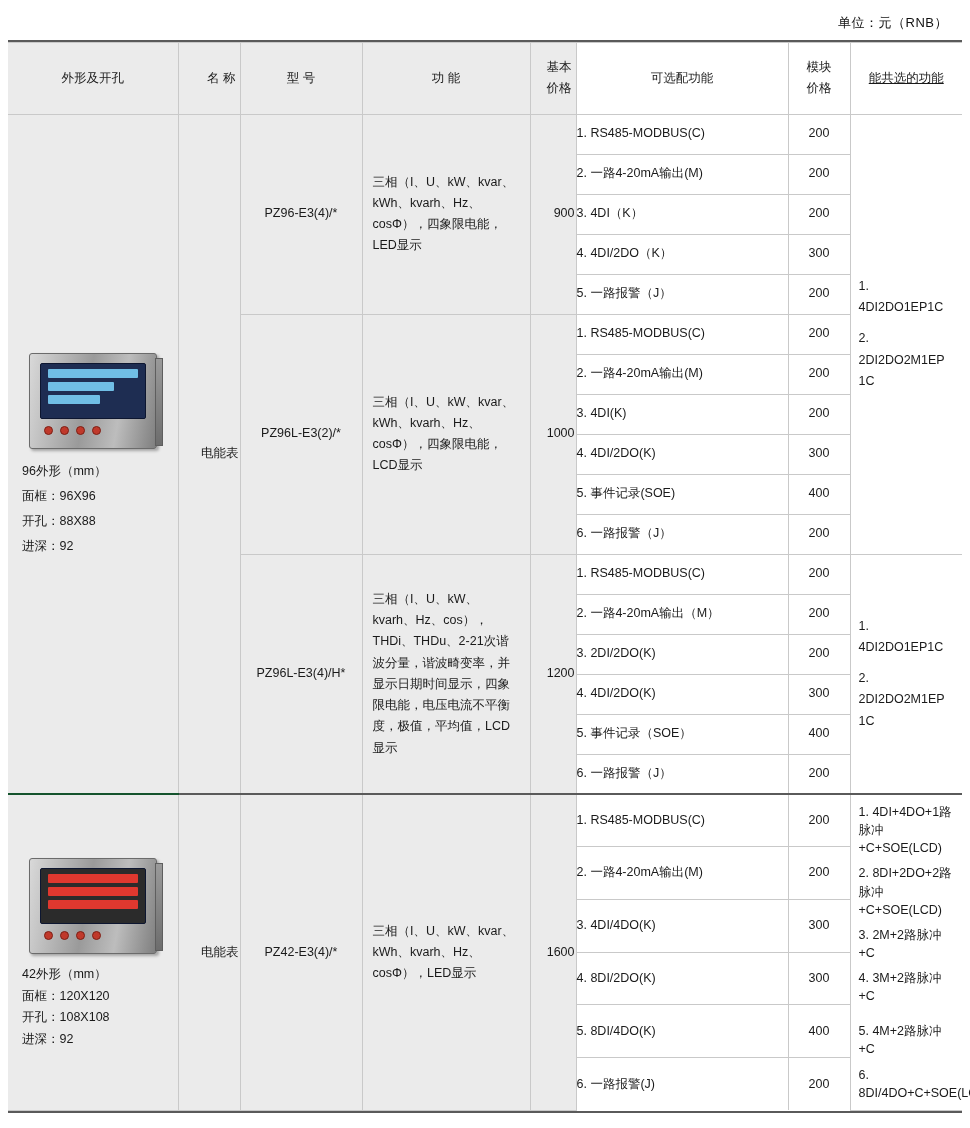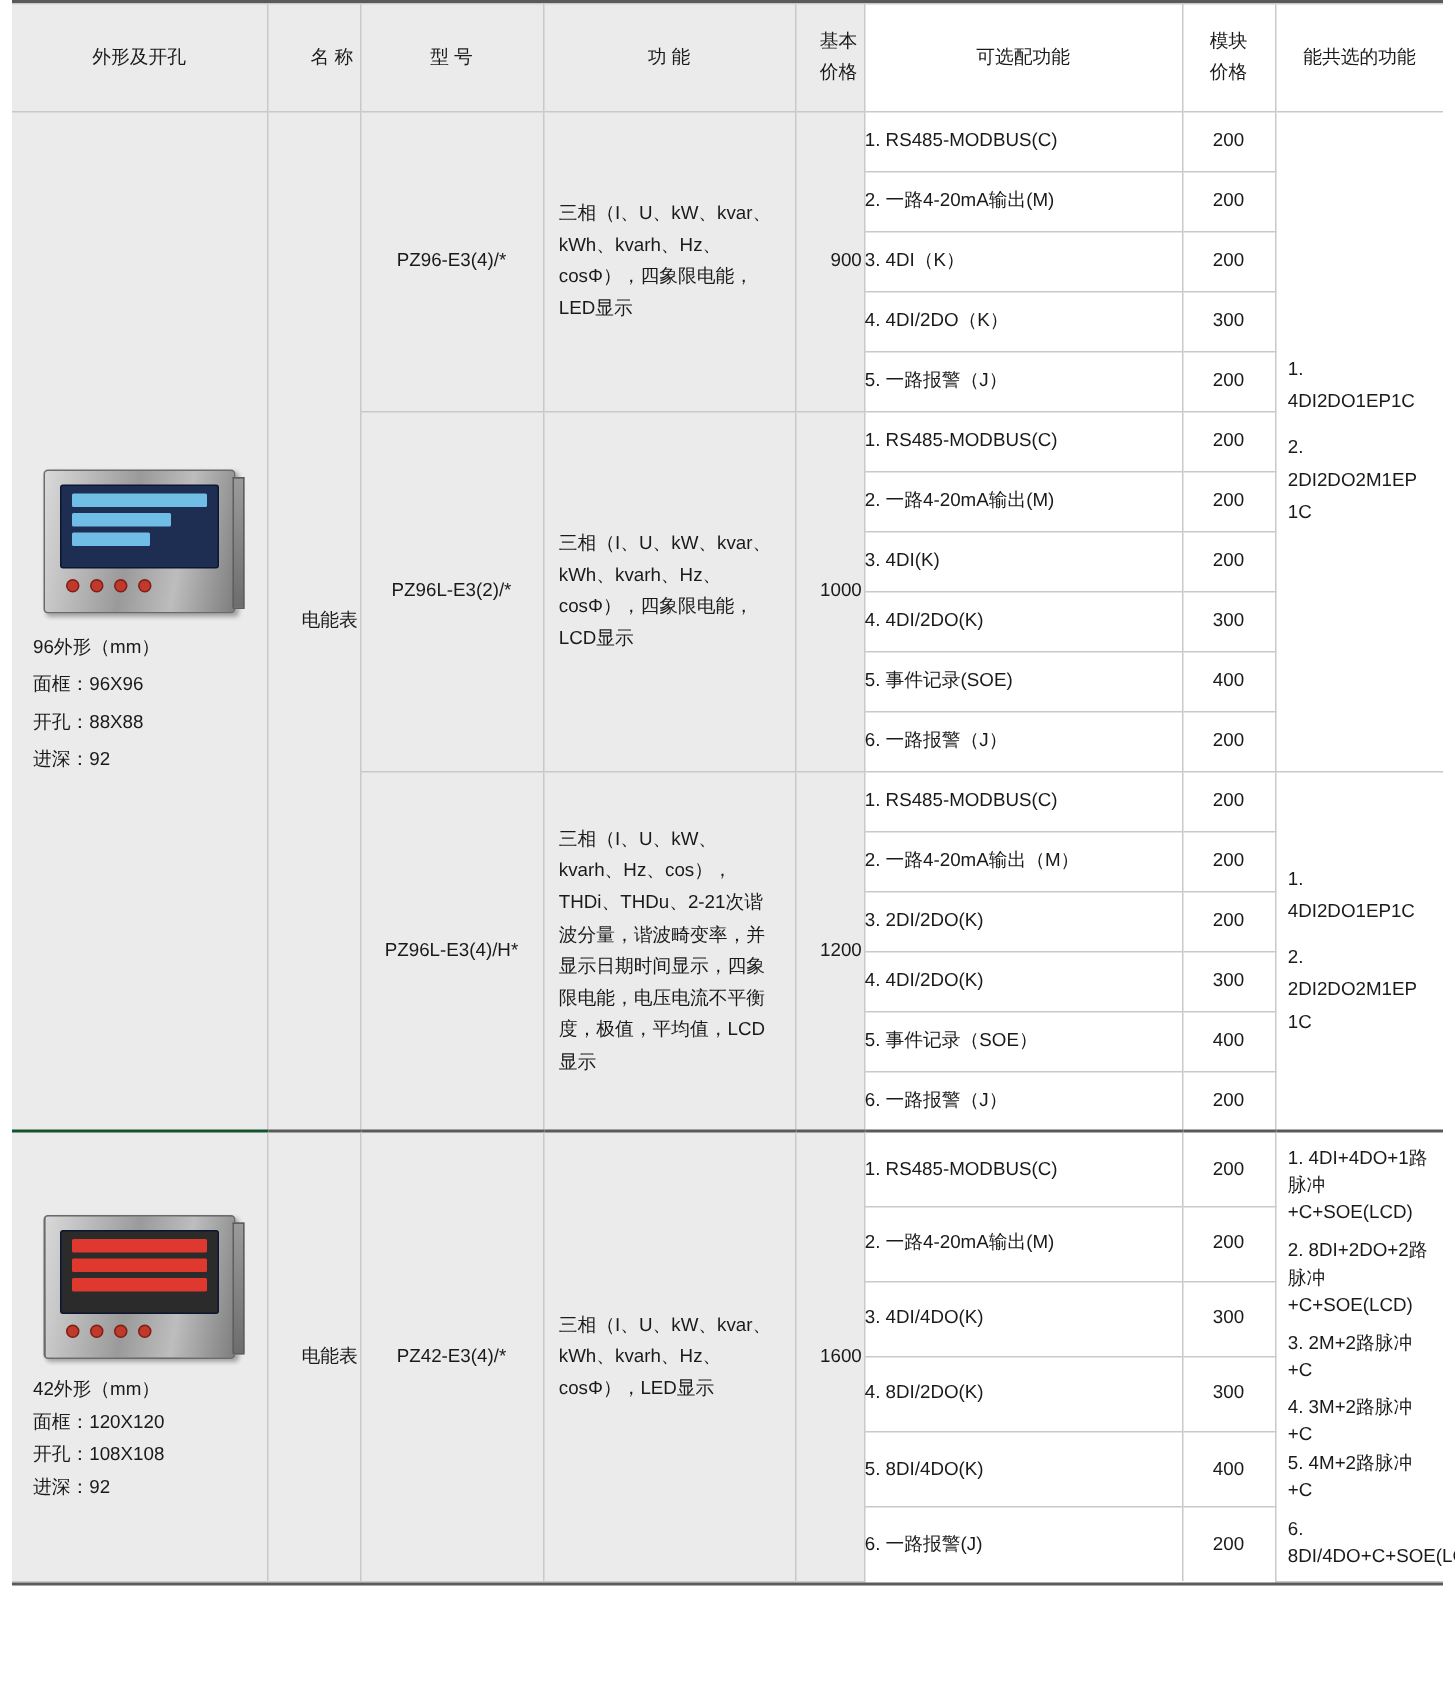--- a/index.html
+++ b/index.html
@@ -47,21 +47,21 @@
   }
   thead th {
     background: #ffffff;
     text-align: center;
     font-size: 13.5px;
     padding: 14px 4px;
     border-top: none;
     border-bottom: 1px solid #8a8a8a;
   }
   thead tr th:first-child { border-left: none; }
-  thead tr th:last-child { border-right: none; }
+  thead tr th:last-child { border-right: none; text-decoration: underline; }
   tbody td:first-child { border-left: none; }
   tbody td:last-child { border-right: none; }
 
   .c-shape { width: 170px; background: #ebebeb; text-align: center; padding: 10px 8px; }
   .c-name  { width: 62px;  background: #ebebeb; text-align: right; }
   .c-model { width: 122px; background: #ebebeb; text-align: center; font-size: 12px; }
   .c-func  { width: 168px; background: #ebebeb; padding: 8px 10px; font-size: 12.5px; }
   .c-price { width: 46px;  background: #ebebeb; text-align: right; }
   .c-opt   { width: 212px; background: #ffffff; padding: 6px 0; font-size: 12px; }
   .c-mprice{ width: 62px;  background: #ffffff; text-align: center; font-size: 12px; }
@@ -115,20 +115,21 @@
     position: absolute; right: -7px; top: 4px; width: 8px; height: 88px;
     background: linear-gradient(180deg,#9a9a9a,#6d6d6d);
     border: 1px solid #5e5e5e;
   }
 </style>
 </head>
 <body>
 
 <div class="page">
 
+  <div class="unit-line">单位：元（RNB）</div>
 
   <div class="topline"></div>
 
   <table class="main">
     <thead>
       <tr>
         <th class="c-shape">外形及开孔</th>
         <th class="c-name">名  称</th>
         <th class="c-model">型  号</th>
         <th class="c-func">功  能</th>
@@ -285,21 +286,21 @@
         <td class="c-name" rowspan="6" style="border-top:2px solid #5a5a5a">电能表</td>
         <td class="c-model" rowspan="6" style="border-top:2px solid #5a5a5a">PZ42-E3(4)/*</td>
         <td class="c-func" rowspan="6" style="border-top:2px solid #5a5a5a">三相（I、U、kW、kvar、kWh、kvarh、Hz、cosΦ），LED显示</td>
         <td class="c-price" rowspan="6" style="border-top:2px solid #5a5a5a">1600</td>
         <td class="c-opt" style="border-top:2px solid #5a5a5a">1. RS485-MODBUS(C)</td>
         <td class="c-mprice" style="border-top:2px solid #5a5a5a">200</td>
         <td class="c-common" rowspan="6" style="border-top:2px solid #5a5a5a; line-height:1.45">
           <div style="margin-bottom:7px">1. 4DI+4DO+1路脉冲+C+SOE(LCD)</div>
           <div style="margin-bottom:7px">2. 8DI+2DO+2路脉冲+C+SOE(LCD)</div>
           <div style="margin-bottom:7px">3. 2M+2路脉冲+C</div>
-          <div style="margin-bottom:1px">4. 3M+2路脉冲+C</div>
+          <div style="margin-bottom:17px">4. 3M+2路脉冲+C</div>
           <div style="margin-bottom:7px">5. 4M+2路脉冲+C</div>
           <div>6. 8DI/4DO+C+SOE(LCD)</div>
         </td>
       </tr>
       <tr class="row-opt">
         <td class="c-opt">2.  一路4-20mA输出(M)</td>
         <td class="c-mprice">200</td>
       </tr>
       <tr class="row-opt">
         <td class="c-opt">3. 4DI/4DO(K)</td>

